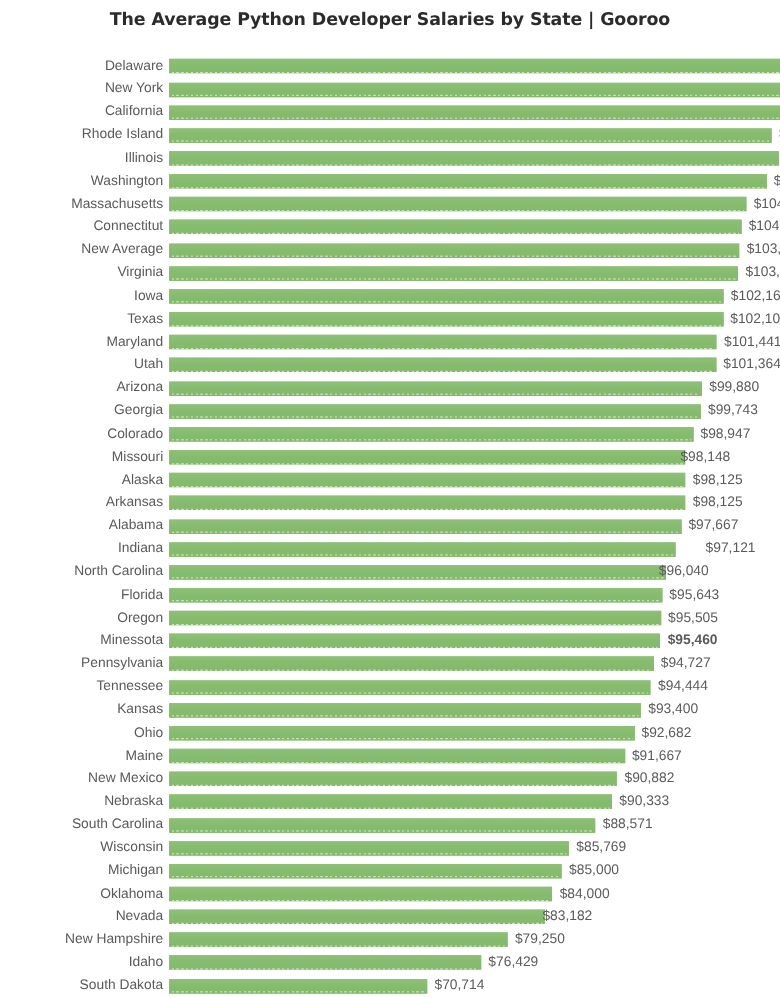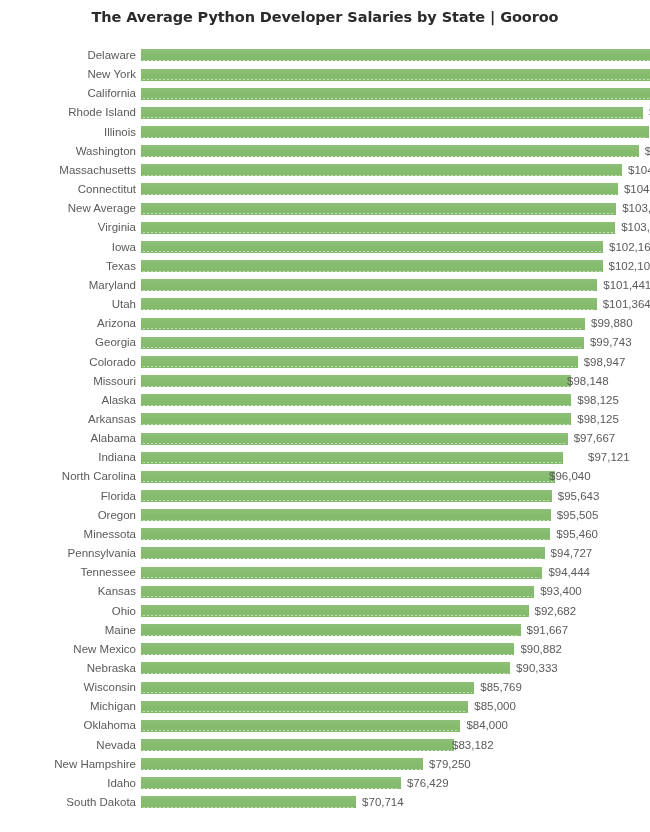--- a/index.html
+++ b/index.html
@@ -274,21 +274,21 @@
         <div class="cat-label">Oregon</div>
         <div class="bar-track">
           <div class="bar" style="width: 409.71px;"></div>
           <div class="val-label" style="left: 415.71px;">$95,505</div>
         </div>
       </div>
       <div class="row">
         <div class="cat-label">Minessota</div>
         <div class="bar-track">
           <div class="bar" style="width: 409.36px;"></div>
-          <div class="val-label" style="left: 415.36px;">$95,460</div>
+          <div class="val-label" style="left: 415.36px; font-weight: bold;">$95,460</div>
         </div>
       </div>
       <div class="row">
         <div class="cat-label">Pennsylvania</div>
         <div class="bar-track">
           <div class="bar" style="width: 403.61px;"></div>
           <div class="val-label" style="left: 409.61px;">$94,727</div>
         </div>
       </div>
       <div class="row">
@@ -327,20 +327,27 @@
         </div>
       </div>
       <div class="row">
         <div class="cat-label">Nebraska</div>
         <div class="bar-track">
           <div class="bar" style="width: 369.11px;"></div>
           <div class="val-label" style="left: 375.11px;">$90,333</div>
         </div>
       </div>
       <div class="row">
+        <div class="cat-label">South Carolina</div>
+        <div class="bar-track">
+          <div class="bar" style="width: 355.28px;"></div>
+          <div class="val-label" style="left: 361.28px;">$88,571</div>
+        </div>
+      </div>
+      <div class="row">
         <div class="cat-label">Wisconsin</div>
         <div class="bar-track">
           <div class="bar" style="width: 333.29px;"></div>
           <div class="val-label" style="left: 339.29px;">$85,769</div>
         </div>
       </div>
       <div class="row">
         <div class="cat-label">Michigan</div>
         <div class="bar-track">
           <div class="bar" style="width: 327.25px;"></div>

